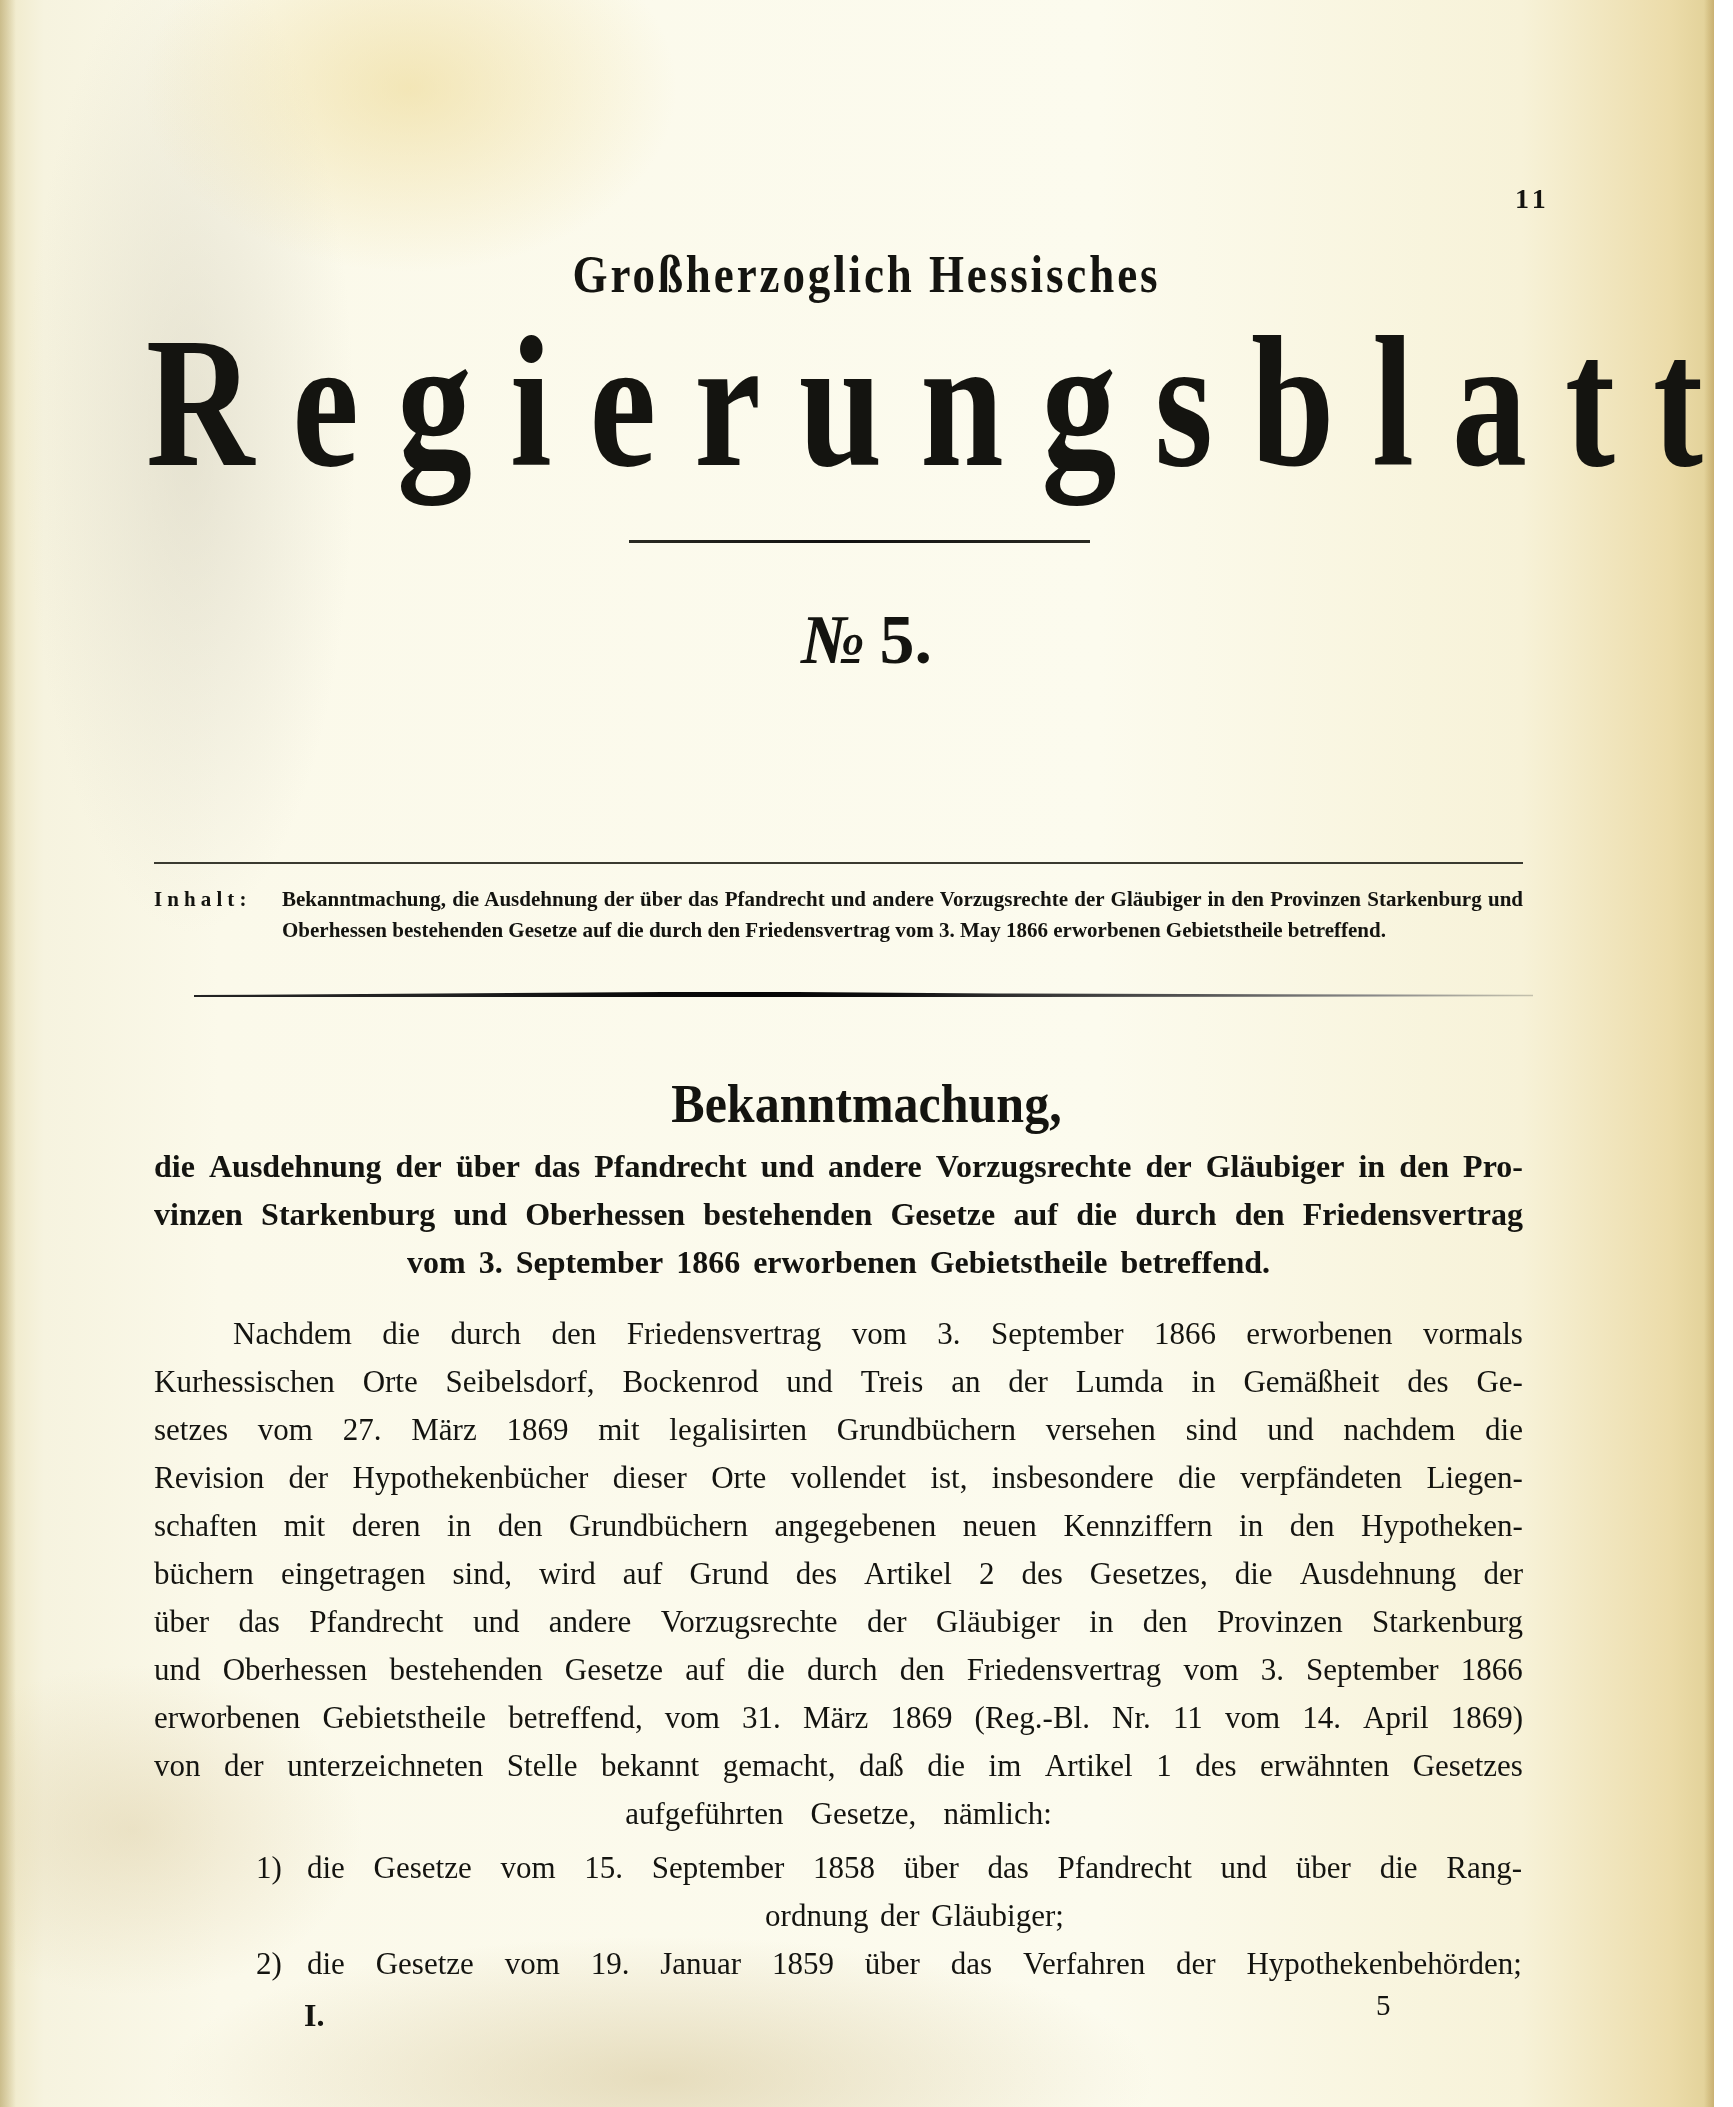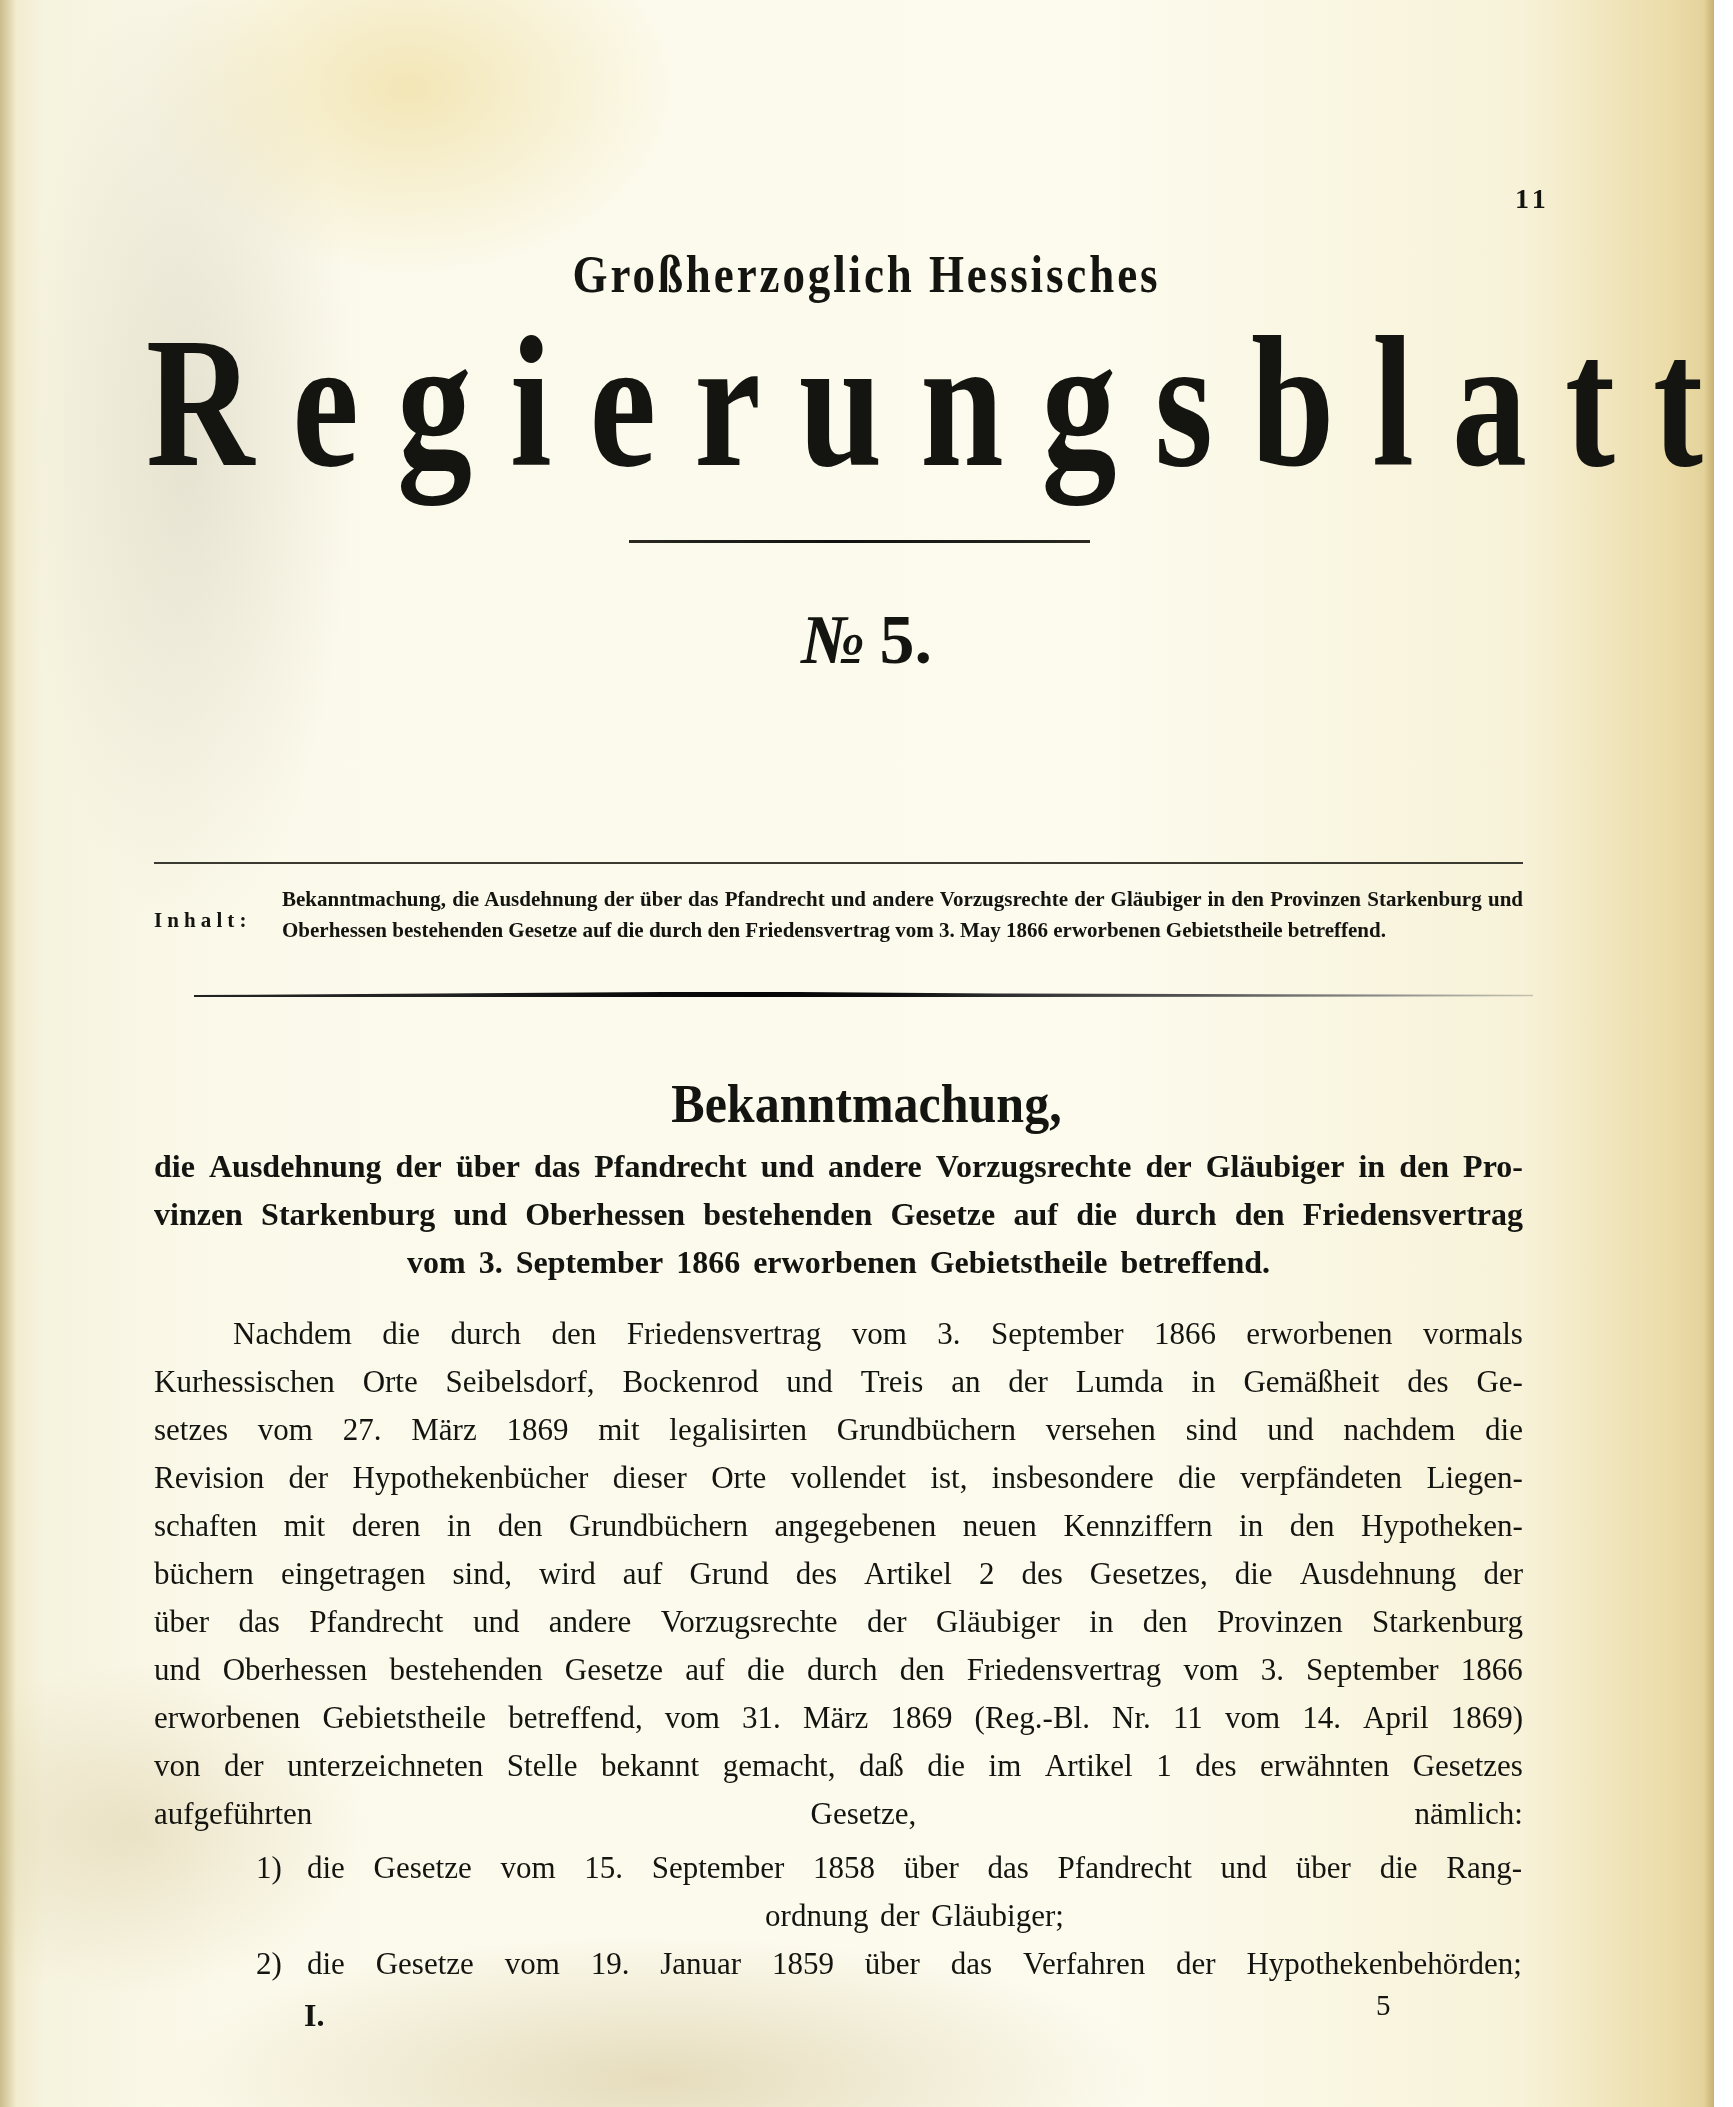--- a/index.html
+++ b/index.html
@@ -57,21 +57,21 @@
   }
   .rule-top {
     left: 154px; width: 1369px; top: 862px; height: 2.2px; background: #3a3a30;
   }
   .contents {
     left: 154px; width: 1369px; top: 884px;
     font-size: 21px; line-height: 31px; font-weight: bold;
     font-family: "Liberation Serif", serif;
     display: flex;
   }
-  .contents .label { width: 128px; letter-spacing: 5.1px; flex: none; margin-top: 21px; }
+  .contents .label { width: 128px; letter-spacing: 5.1px; flex: none; }
   .contents .text { flex: 1; text-align: justify; }
   .rule-bottom {
     left: 194px; width: 1339px; top: 992px; height: 5.1px;
     background: linear-gradient(90deg,
       #222 0%, #222 18%, #0e0e0e 30%, #050505 42%, #0e0e0e 52%, #333 62%,
       #555 75%, #888 88%, rgba(120,120,110,0.4) 100%);
     clip-path: polygon(0 60%, 35% 0, 45% 0, 60% 30%, 100% 55%, 100% 85%, 60% 100%, 0 100%);
   }
   .heading {
     left: 0; width: 1733px; top: 1074px; text-align: center;
@@ -85,21 +85,21 @@
   }
   .subheading .line { text-align: justify; text-align-last: justify; white-space: nowrap; display: flex; justify-content: space-between; }
   .subheading .line.center { justify-content: center; gap: 13px; }
   .body {
     left: 154px; width: 1369px; top: 1310px;
     font-size: 31px; line-height: 48px;
     font-family: "Liberation Serif", serif;
   }
   .body .line { display: flex; justify-content: space-between; white-space: nowrap; }
   .body .line.indent { padding-left: 79px; }
-  .body .line.left { justify-content: space-between; gap: 7px; }
+  .body .line.left { justify-content: center; gap: 27px; }
   .list {
     left: 256px; width: 1266px; top: 1844px;
     font-size: 31px; line-height: 48px;
     font-family: "Liberation Serif", serif;
   }
   .list .item { display: flex; }
   .list .num { width: 51px; flex: none; }
   .list .lines { flex: 1; }
   .list .line { display: flex; justify-content: space-between; white-space: nowrap; }
   .list .line.left { justify-content: center; gap: 11.7px; }

